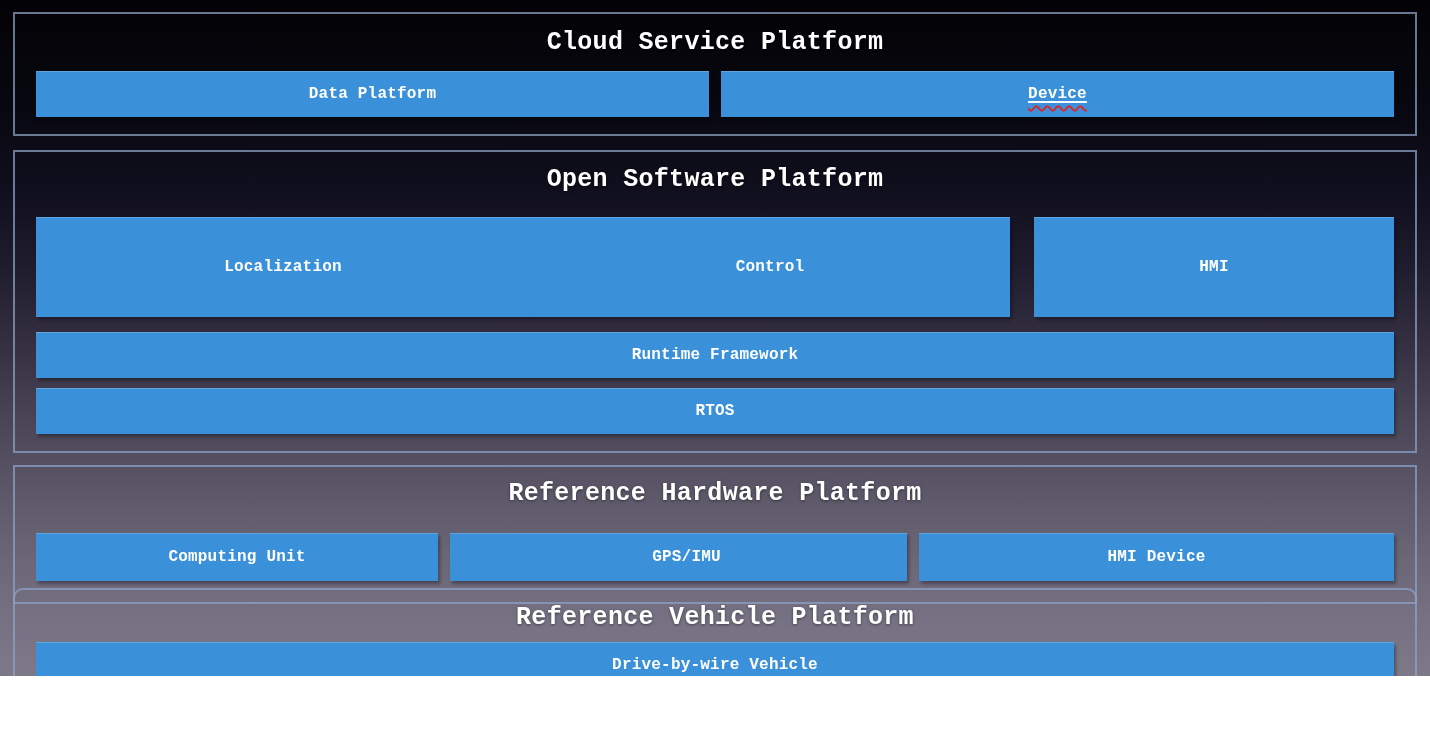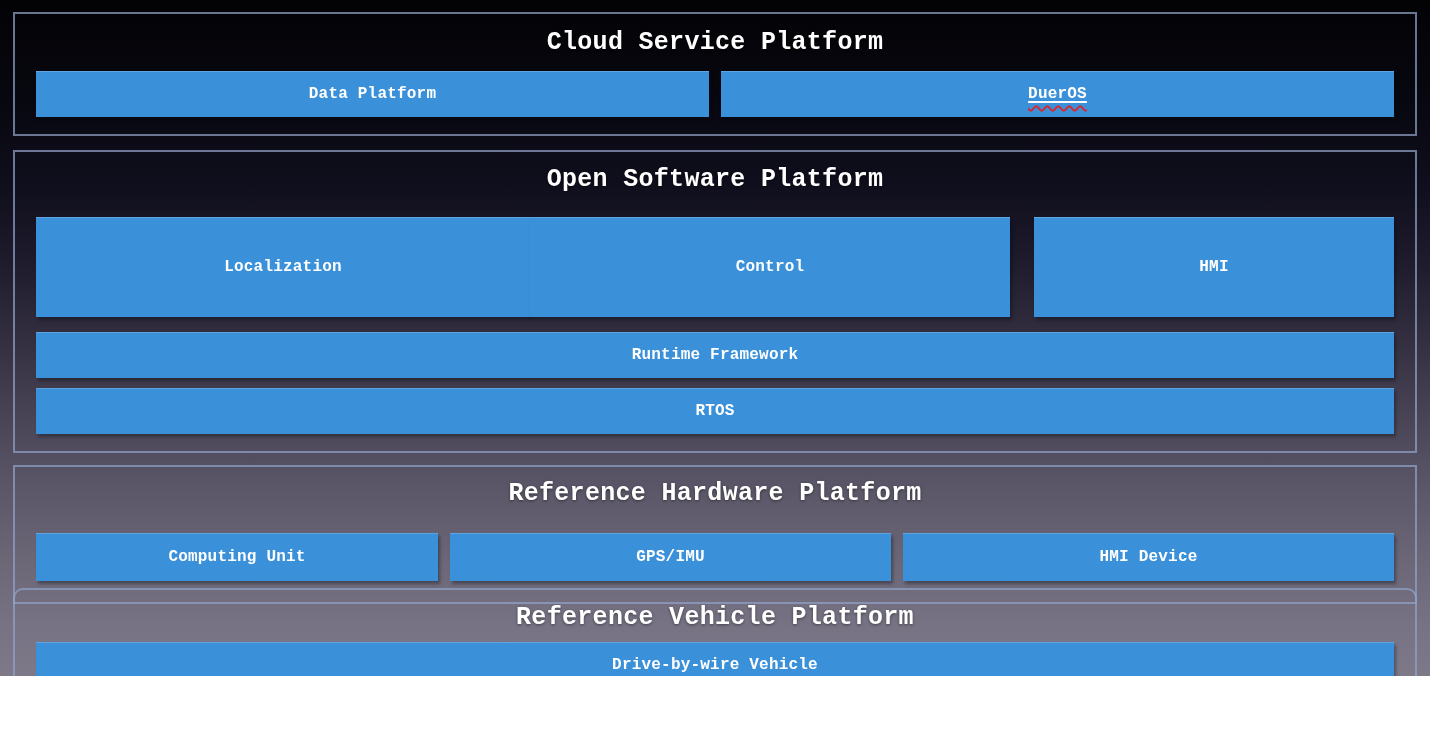--- a/index.html
+++ b/index.html
@@ -76,21 +76,21 @@
   .w-localization { flex: 0 0 494px; }
   .w-control      { flex: 0 0 480px; }
   .w-hmi          { flex: 1 1 auto; margin-left: 24px; }
   #row-runtime { top: 180px; height: 46px; }
   #row-rtos    { top: 236px; height: 46px; }
   #row-runtime .bluebox, #row-rtos .bluebox { flex: 1 1 auto; }
 
   
   #row-hw { top: 66px; height: 48px; gap: 12px; }
   .w-computing { flex: 0 0 402px; }
-  .w-gps       { flex: 0 0 441px; }
+  .w-gps       { flex: 0 0 441px; padding-left: 16px; }
   .w-hmidev    { flex: 1 1 auto; }
 
   
   #row-vehicle { top: 52px; height: 46px; }
   #row-vehicle .bluebox { flex: 1 1 auto; }
 
   
   .u-solid {
     text-decoration: underline solid;
     text-decoration-thickness: 2px;
@@ -108,21 +108,21 @@
 
 <div class="page">
 
   <div class="section" id="sec-cloud">
     <div class="section-title">Cloud Service Platform</div>
     <div class="row" id="row-cloud">
       <div class="bluebox">
         <span>Data Platform</span>
       </div>
       <div class="bluebox">
-        <span class="u-solid"><span class="u-wavy">DuerOS</span></span>
+        <span class="u-solid"><span class="u-wavy">Device</span></span>
       </div>
     </div>
   </div>
 
   <div class="section" id="sec-software">
     <div class="section-title">Open Software Platform</div>
     <div class="row" id="row-sw-top">
       <div class="bluebox w-localization">
         <span>Localization</span>
       </div>

